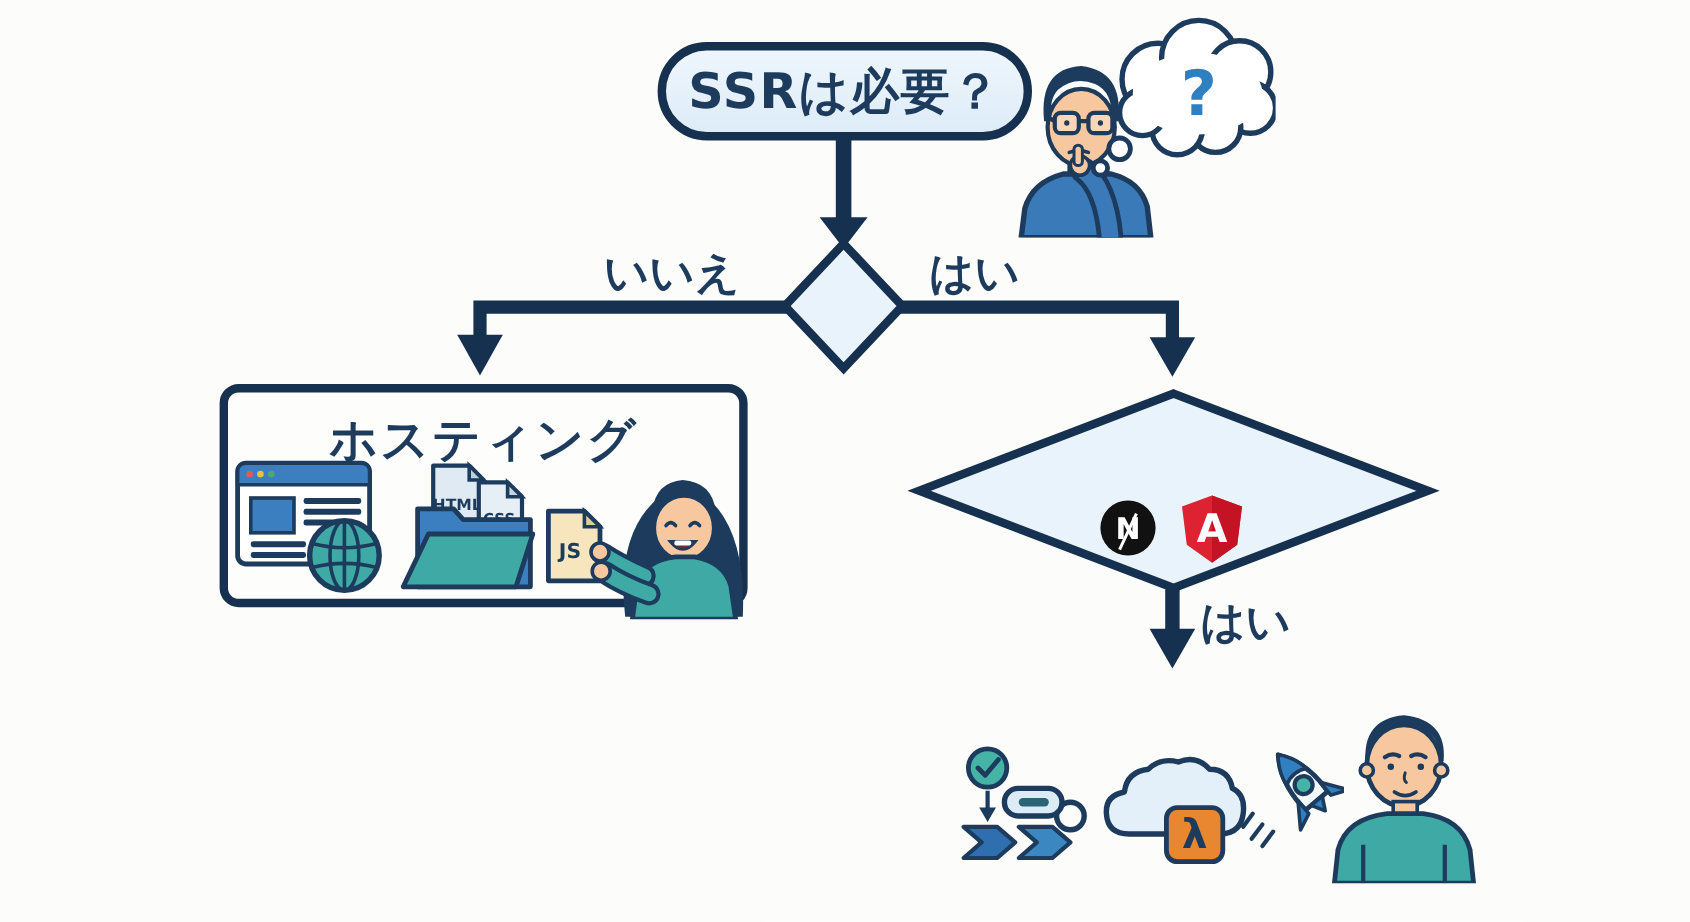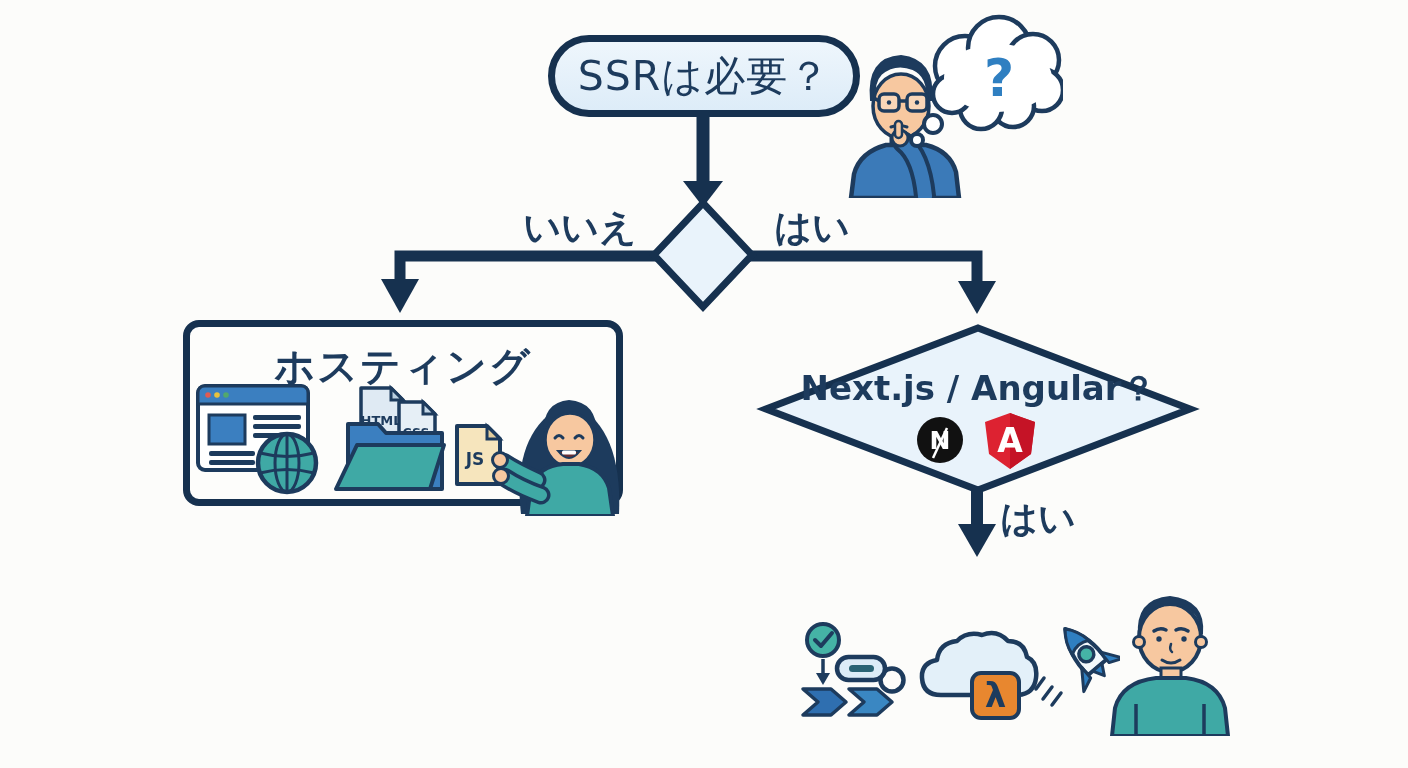--- a/index.html
+++ b/index.html
@@ -9,24 +9,24 @@
   }
   #connectors{position:absolute;left:0;top:0;width:1408px;height:768px;z-index:1;}
   .abs{position:absolute;}
   
   #start-node{
     left:548px;top:35px;width:312px;height:82px;box-sizing:border-box;
     border:7px solid #16314f;border-radius:46px;
     background:linear-gradient(180deg,#eef6fc 0%,#ddecf8 100%);
     display:flex;align-items:center;justify-content:center;z-index:2;
   }
-  #start-node span{font-size:41px;font-weight:400;color:#1d3b5d;letter-spacing:1px;}
+  #start-node span{font-size:41px;font-weight:700;color:#1d3b5d;letter-spacing:1px;}
   
   .edge-label{z-index:3;font-size:37px;font-weight:700;color:#1d3b5d;text-align:center;}
-  #label-no{left:500px;top:203px;width:160px;}
+  #label-no{left:480px;top:203px;width:160px;}
   #label-yes{left:752px;top:203px;width:120px;}
   #label-yes2{left:988px;top:494px;width:100px;}
   
   .flow-box{
     box-sizing:border-box;border:7px solid #16314f;border-radius:16px;
     background:#fdfdfb;z-index:2;text-align:center;
   }
   #hosting-box{left:183px;top:320px;width:440px;height:186px;}
   #app-box{left:765px;top:560px;width:426px;height:173px;}
   .box-title{margin-top:12px;font-size:40px;font-weight:700;color:#1d3b5d;letter-spacing:2px;}
@@ -171,21 +171,20 @@
       <path d="M342,154 L346,124 Q354,104 378,102 L394,102 Q418,106 424,126 L428,154 Z" fill="#3fa9a5" stroke="#1d3b5d" stroke-width="4" stroke-linejoin="round"></path>
       <path d="M352,118 Q330,108 318,100" stroke="#1d3b5d" stroke-width="19" fill="none" stroke-linecap="round"></path>
       <path d="M352,118 Q330,108 318,100" stroke="#3fa9a5" stroke-width="12" fill="none" stroke-linecap="round"></path>
       <path d="M356,133 Q334,125 319,115" stroke="#1d3b5d" stroke-width="19" fill="none" stroke-linecap="round"></path>
       <path d="M356,133 Q334,125 319,115" stroke="#3fa9a5" stroke-width="12" fill="none" stroke-linecap="round"></path>
       <circle cx="315" cy="98" r="7.5" fill="#f7c8a0" stroke="#1d3b5d" stroke-width="3"></circle>
       <circle cx="316" cy="114" r="7.5" fill="#f7c8a0" stroke="#1d3b5d" stroke-width="3"></circle>
     </g>
   </svg>
 
-  <div class="abs" id="framework-label">Next.js / Angular？</div>
 
   <svg class="abs" id="nextjs-logo" viewBox="0 0 48 48">
     <circle cx="24" cy="24" r="23" fill="#111111"></circle>
     <text x="24" y="33" text-anchor="middle" font-size="25" font-weight="bold" fill="#ffffff">N</text>
     <line x1="31" y1="12" x2="17" y2="42" stroke="#ffffff" stroke-width="2.5"></line>
   </svg>
 
   <svg class="abs" id="angular-logo" viewBox="0 0 54 58">
     <polygon points="27,1 52,10 48,42 27,57 6,42 2,10" fill="#dd2231"></polygon>
     <polygon points="27,1 52,10 48,42 27,57" fill="#c51326"></polygon>

